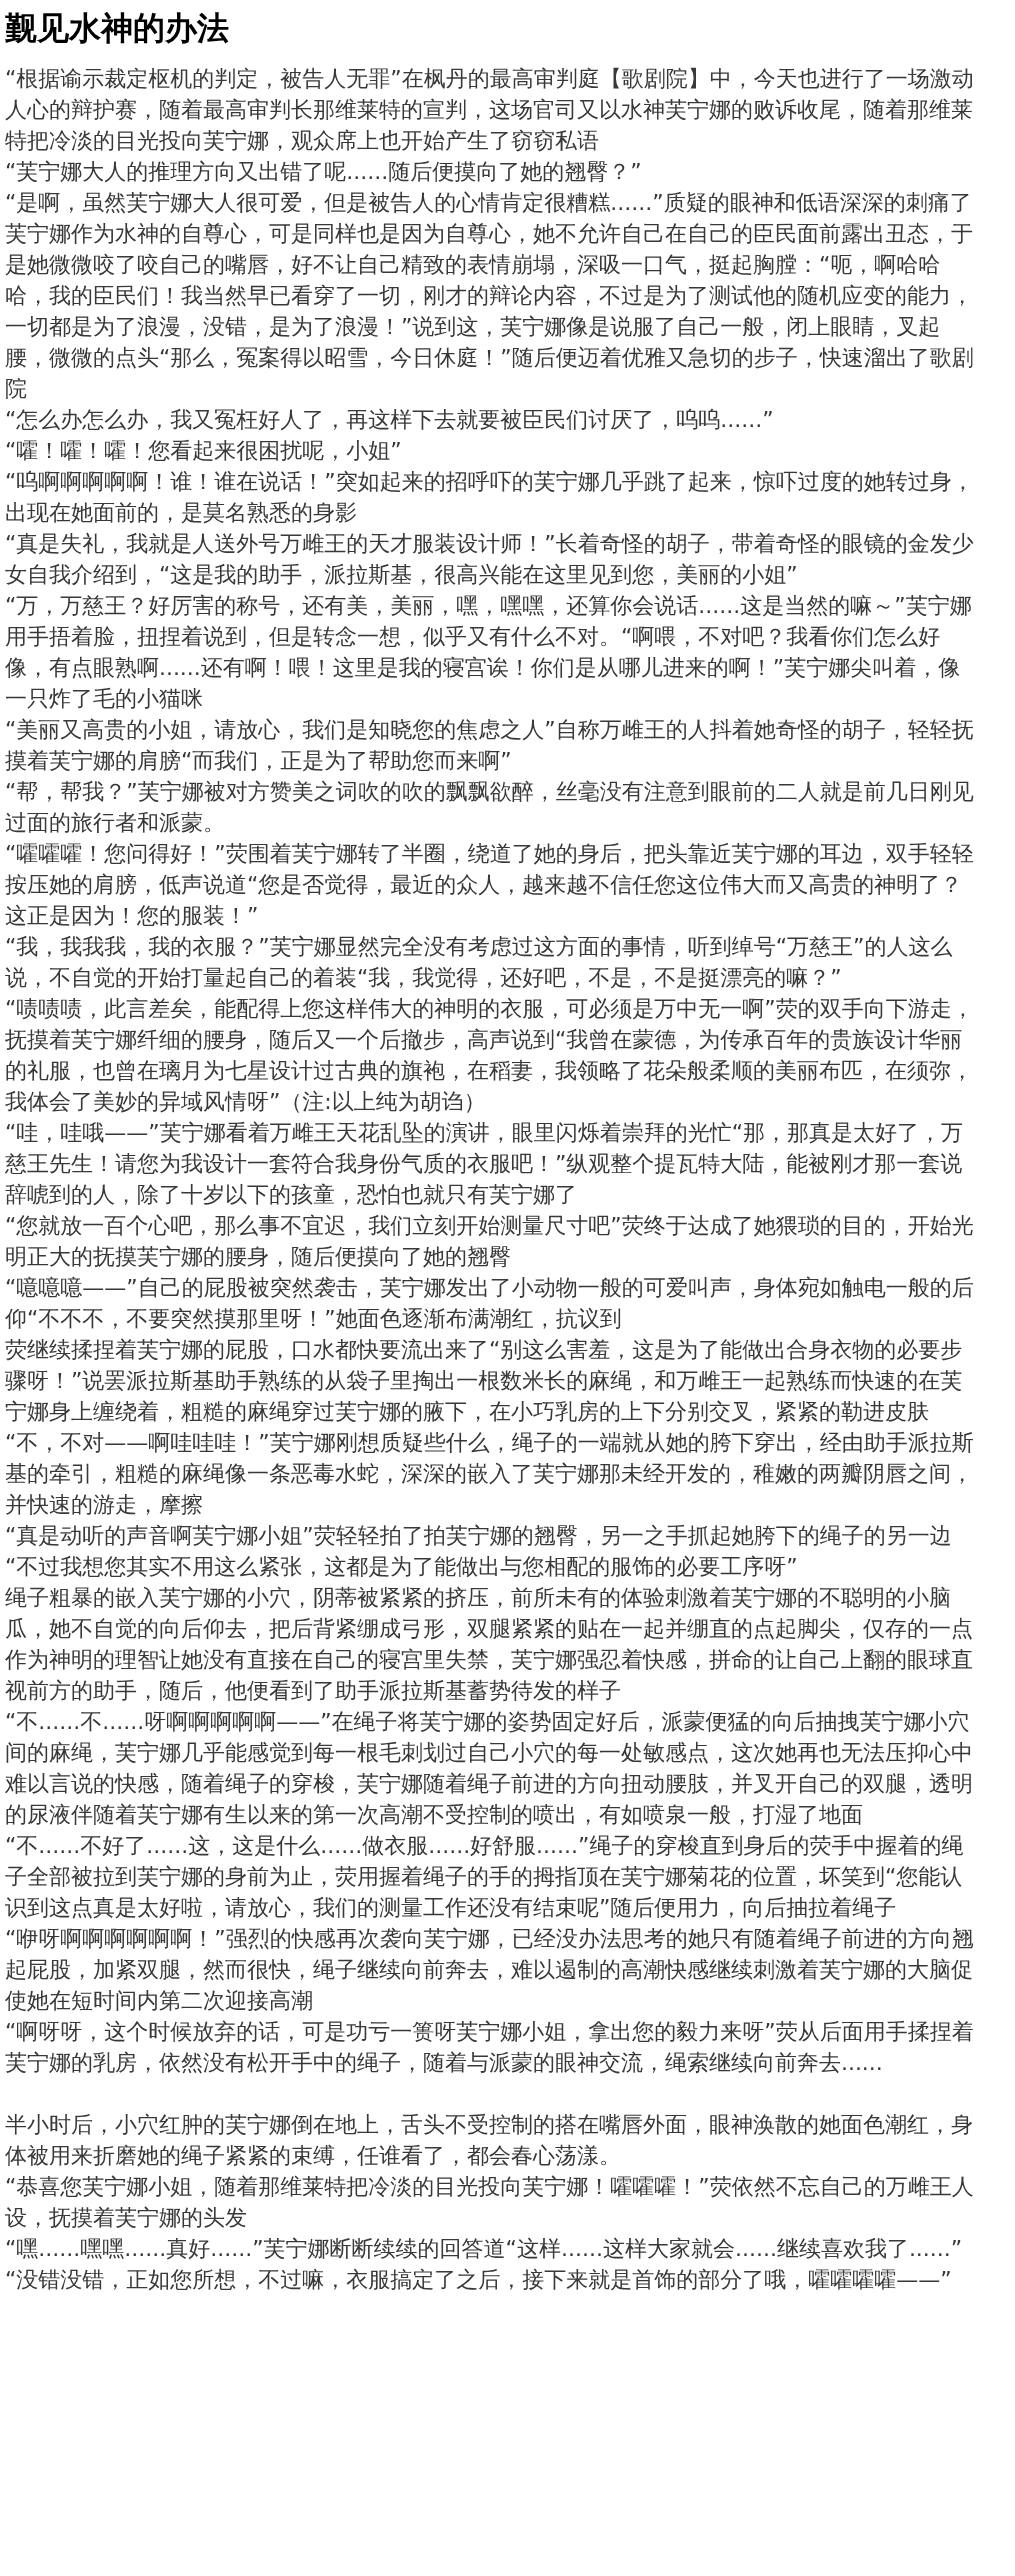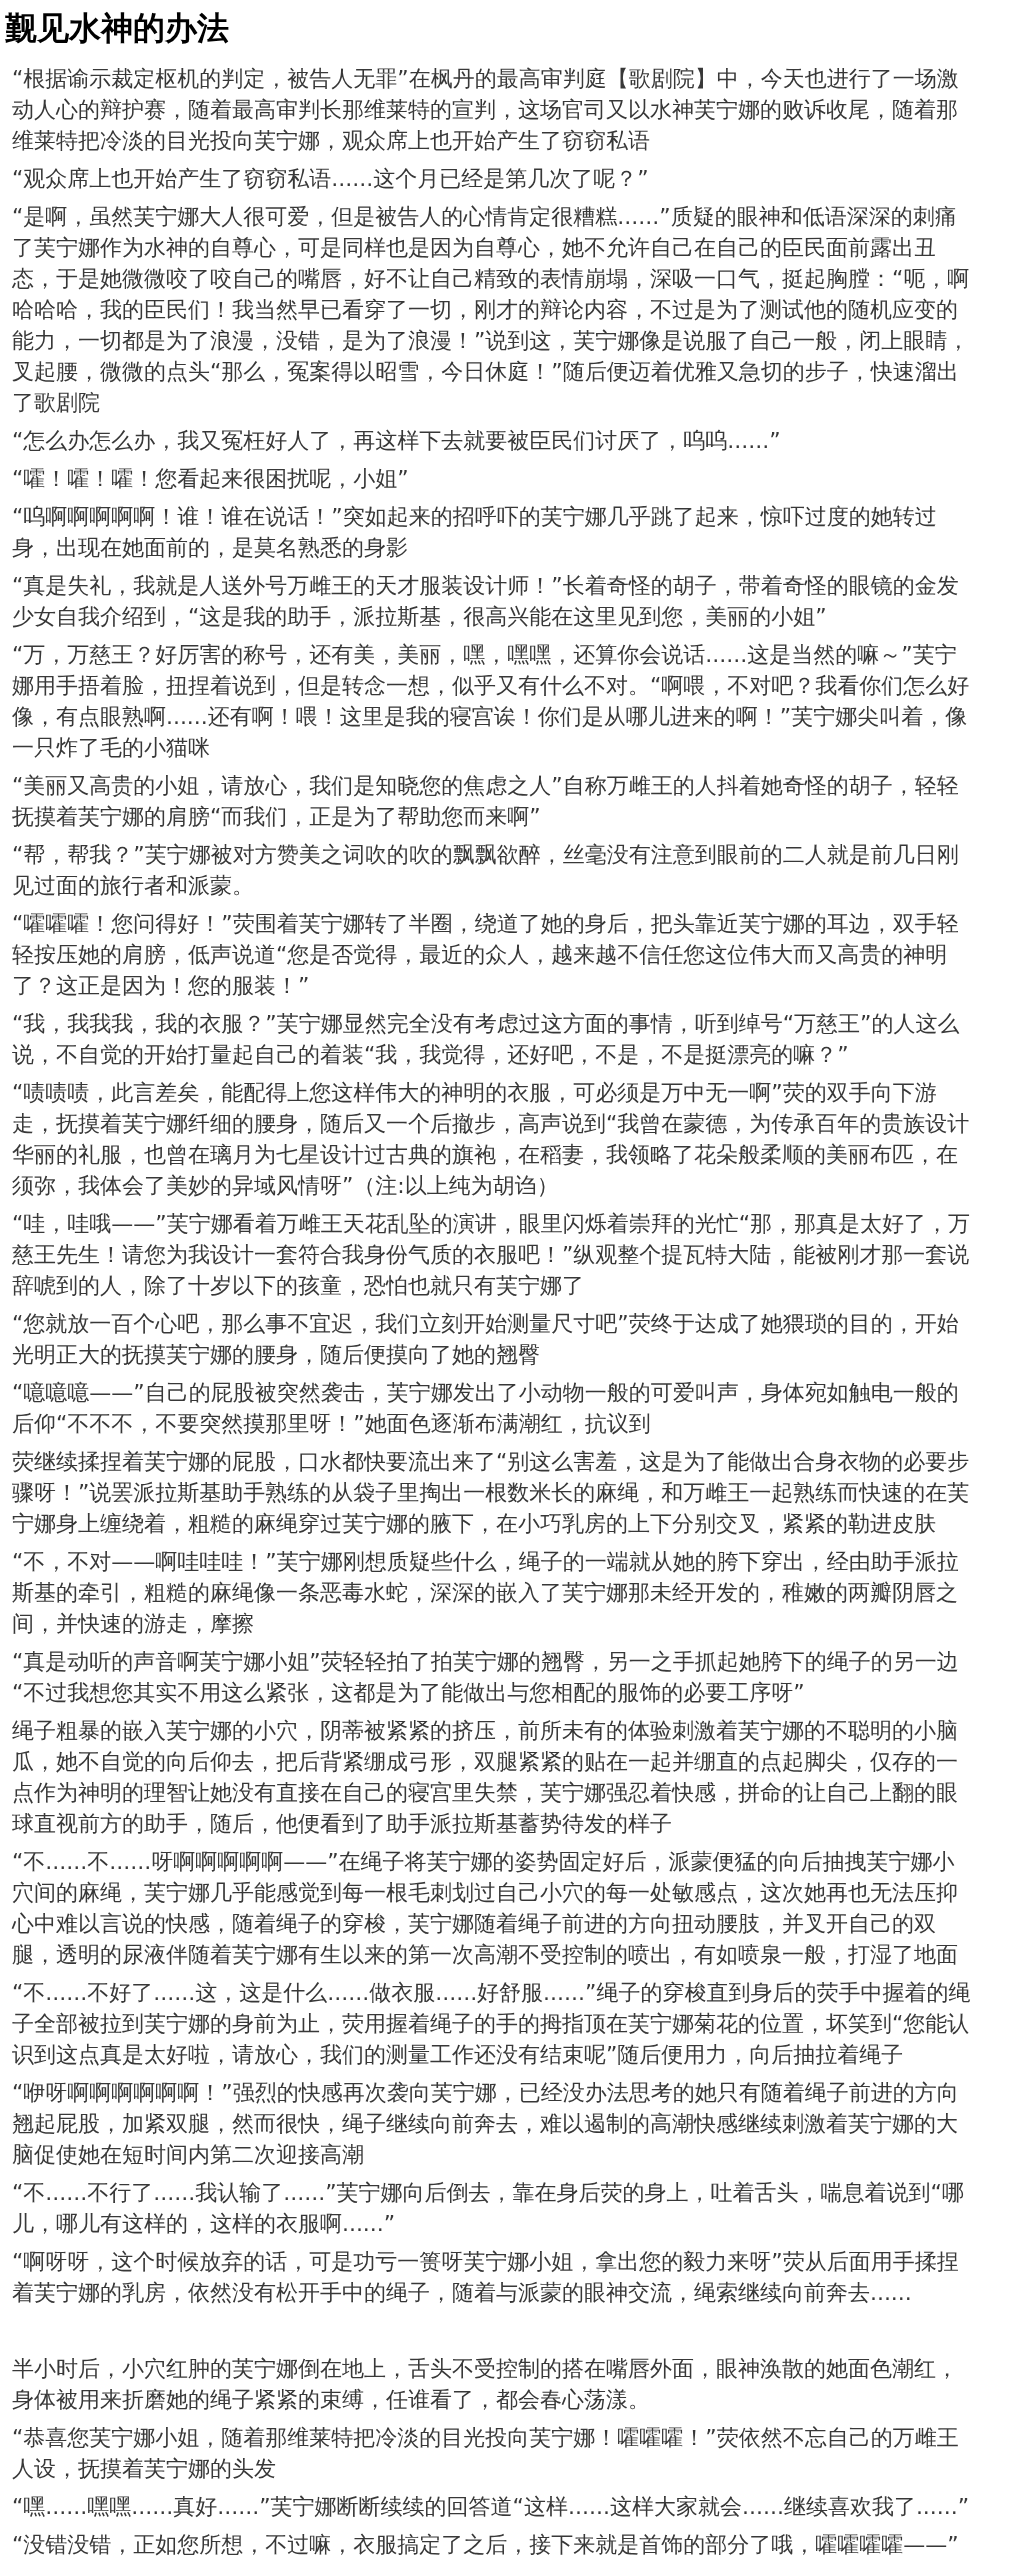--- a/index.html
+++ b/index.html
@@ -16,34 +16,34 @@
     text-align: left;
   }
   .title {
     font-size: 32px;
     font-weight: 700;
     color: #000000;
     margin: 0 0 15.5px 0;
     line-height: 1.25;
   }
   .para {
-    margin: 7px;
+    margin: 0;
     padding: 0;
     min-height: 31px;
     word-break: break-all;
     overflow-wrap: break-word;
   }
 </style>
 </head>
 <body>
 
 <main class="doc">
   <h1 class="title">觐见水神的办法</h1>
   <p class="para">“根据谕示裁定枢机的判定，被告人无罪”在枫丹的最高审判庭【歌剧院】中，今天也进行了一场激动人心的辩护赛，随着最高审判长那维莱特的宣判，这场官司又以水神芙宁娜的败诉收尾，随着那维莱特把冷淡的目光投向芙宁娜，观众席上也开始产生了窃窃私语</p>
-  <p class="para">“观众席上也开始产生了窃窃私语......这个月已经是第几次了呢？”</p>
+  <p class="para">“芙宁娜大人的推理方向又出错了呢......随后便摸向了她的翘臀？”</p>
   <p class="para">“是啊，虽然芙宁娜大人很可爱，但是被告人的心情肯定很糟糕......”质疑的眼神和低语深深的刺痛了芙宁娜作为水神的自尊心，可是同样也是因为自尊心，她不允许自己在自己的臣民面前露出丑态，于是她微微咬了咬自己的嘴唇，好不让自己精致的表情崩塌，深吸一口气，挺起胸膛：“呃，啊哈哈哈，我的臣民们！我当然早已看穿了一切，刚才的辩论内容，不过是为了测试他的随机应变的能力，一切都是为了浪漫，没错，是为了浪漫！”说到这，芙宁娜像是说服了自己一般，闭上眼睛，叉起腰，微微的点头“那么，冤案得以昭雪，今日休庭！”随后便迈着优雅又急切的步子，快速溜出了歌剧院</p>
   <p class="para">“怎么办怎么办，我又冤枉好人了，再这样下去就要被臣民们讨厌了，呜呜......”</p>
   <p class="para">“嚯！嚯！嚯！您看起来很困扰呢，小姐”</p>
   <p class="para">“呜啊啊啊啊啊！谁！谁在说话！”突如起来的招呼吓的芙宁娜几乎跳了起来，惊吓过度的她转过身，出现在她面前的，是莫名熟悉的身影</p>
   <p class="para">“真是失礼，我就是人送外号万雌王的天才服装设计师！”长着奇怪的胡子，带着奇怪的眼镜的金发少女自我介绍到，“这是我的助手，派拉斯基，很高兴能在这里见到您，美丽的小姐”</p>
   <p class="para">“万，万慈王？好厉害的称号，还有美，美丽，嘿，嘿嘿，还算你会说话......这是当然的嘛～”芙宁娜用手捂着脸，扭捏着说到，但是转念一想，似乎又有什么不对。“啊喂，不对吧？我看你们怎么好像，有点眼熟啊......还有啊！喂！这里是我的寝宫诶！你们是从哪儿进来的啊！”芙宁娜尖叫着，像一只炸了毛的小猫咪</p>
   <p class="para">“美丽又高贵的小姐，请放心，我们是知晓您的焦虑之人”自称万雌王的人抖着她奇怪的胡子，轻轻抚摸着芙宁娜的肩膀“而我们，正是为了帮助您而来啊”</p>
   <p class="para">“帮，帮我？”芙宁娜被对方赞美之词吹的吹的飘飘欲醉，丝毫没有注意到眼前的二人就是前几日刚见过面的旅行者和派蒙。</p>
   <p class="para">“嚯嚯嚯！您问得好！”荧围着芙宁娜转了半圈，绕道了她的身后，把头靠近芙宁娜的耳边，双手轻轻按压她的肩膀，低声说道“您是否觉得，最近的众人，越来越不信任您这位伟大而又高贵的神明了？这正是因为！您的服装！”</p>
   <p class="para">“我，我我我，我的衣服？”芙宁娜显然完全没有考虑过这方面的事情，听到绰号“万慈王”的人这么说，不自觉的开始打量起自己的着装“我，我觉得，还好吧，不是，不是挺漂亮的嘛？”</p>
@@ -51,21 +51,20 @@
   <p class="para">“哇，哇哦——”芙宁娜看着万雌王天花乱坠的演讲，眼里闪烁着崇拜的光忙“那，那真是太好了，万慈王先生！请您为我设计一套符合我身份气质的衣服吧！”纵观整个提瓦特大陆，能被刚才那一套说辞唬到的人，除了十岁以下的孩童，恐怕也就只有芙宁娜了</p>
   <p class="para">“您就放一百个心吧，那么事不宜迟，我们立刻开始测量尺寸吧”荧终于达成了她猥琐的目的，开始光明正大的抚摸芙宁娜的腰身，随后便摸向了她的翘臀</p>
   <p class="para">“噫噫噫——”自己的屁股被突然袭击，芙宁娜发出了小动物一般的可爱叫声，身体宛如触电一般的后仰“不不不，不要突然摸那里呀！”她面色逐渐布满潮红，抗议到</p>
   <p class="para">荧继续揉捏着芙宁娜的屁股，口水都快要流出来了“别这么害羞，这是为了能做出合身衣物的必要步骤呀！”说罢派拉斯基助手熟练的从袋子里掏出一根数米长的麻绳，和万雌王一起熟练而快速的在芙宁娜身上缠绕着，粗糙的麻绳穿过芙宁娜的腋下，在小巧乳房的上下分别交叉，紧紧的勒进皮肤</p>
   <p class="para">“不，不对——啊哇哇哇！”芙宁娜刚想质疑些什么，绳子的一端就从她的胯下穿出，经由助手派拉斯基的牵引，粗糙的麻绳像一条恶毒水蛇，深深的嵌入了芙宁娜那未经开发的，稚嫩的两瓣阴唇之间，并快速的游走，摩擦</p>
   <p class="para">“真是动听的声音啊芙宁娜小姐”荧轻轻拍了拍芙宁娜的翘臀，另一之手抓起她胯下的绳子的另一边“不过我想您其实不用这么紧张，这都是为了能做出与您相配的服饰的必要工序呀”</p>
   <p class="para">绳子粗暴的嵌入芙宁娜的小穴，阴蒂被紧紧的挤压，前所未有的体验刺激着芙宁娜的不聪明的小脑瓜，她不自觉的向后仰去，把后背紧绷成弓形，双腿紧紧的贴在一起并绷直的点起脚尖，仅存的一点作为神明的理智让她没有直接在自己的寝宫里失禁，芙宁娜强忍着快感，拼命的让自己上翻的眼球直视前方的助手，随后，他便看到了助手派拉斯基蓄势待发的样子</p>
   <p class="para">“不......不......呀啊啊啊啊啊——”在绳子将芙宁娜的姿势固定好后，派蒙便猛的向后抽拽芙宁娜小穴间的麻绳，芙宁娜几乎能感觉到每一根毛刺划过自己小穴的每一处敏感点，这次她再也无法压抑心中难以言说的快感，随着绳子的穿梭，芙宁娜随着绳子前进的方向扭动腰肢，并叉开自己的双腿，透明的尿液伴随着芙宁娜有生以来的第一次高潮不受控制的喷出，有如喷泉一般，打湿了地面</p>
   <p class="para">“不......不好了......这，这是什么......做衣服......好舒服......”绳子的穿梭直到身后的荧手中握着的绳子全部被拉到芙宁娜的身前为止，荧用握着绳子的手的拇指顶在芙宁娜菊花的位置，坏笑到“您能认识到这点真是太好啦，请放心，我们的测量工作还没有结束呢”随后便用力，向后抽拉着绳子</p>
   <p class="para">“咿呀啊啊啊啊啊啊！”强烈的快感再次袭向芙宁娜，已经没办法思考的她只有随着绳子前进的方向翘起屁股，加紧双腿，然而很快，绳子继续向前奔去，难以遏制的高潮快感继续刺激着芙宁娜的大脑促使她在短时间内第二次迎接高潮</p>
-  <p class="para">“不......不行了......我认输了......”芙宁娜向后倒去，靠在身后荧的身上，吐着舌头，喘息着说到“哪儿，哪儿有这样的，这样的衣服啊......”</p>
   <p class="para">“啊呀呀，这个时候放弃的话，可是功亏一篑呀芙宁娜小姐，拿出您的毅力来呀”荧从后面用手揉捏着芙宁娜的乳房，依然没有松开手中的绳子，随着与派蒙的眼神交流，绳索继续向前奔去......</p>
   <p class="para"></p>
   <p class="para">半小时后，小穴红肿的芙宁娜倒在地上，舌头不受控制的搭在嘴唇外面，眼神涣散的她面色潮红，身体被用来折磨她的绳子紧紧的束缚，任谁看了，都会春心荡漾。</p>
   <p class="para">“恭喜您芙宁娜小姐，随着那维莱特把冷淡的目光投向芙宁娜！嚯嚯嚯！”荧依然不忘自己的万雌王人设，抚摸着芙宁娜的头发</p>
   <p class="para">“嘿......嘿嘿......真好......”芙宁娜断断续续的回答道“这样......这样大家就会......继续喜欢我了......”</p>
   <p class="para">“没错没错，正如您所想，不过嘛，衣服搞定了之后，接下来就是首饰的部分了哦，嚯嚯嚯嚯——”</p>
 </main>
 
 
 </body></html>

